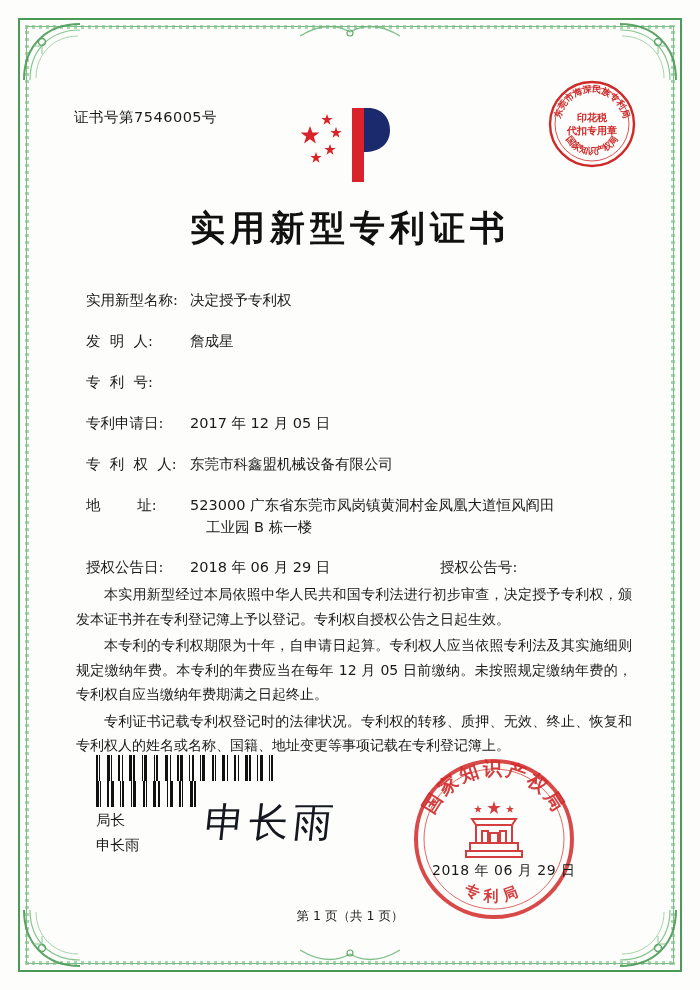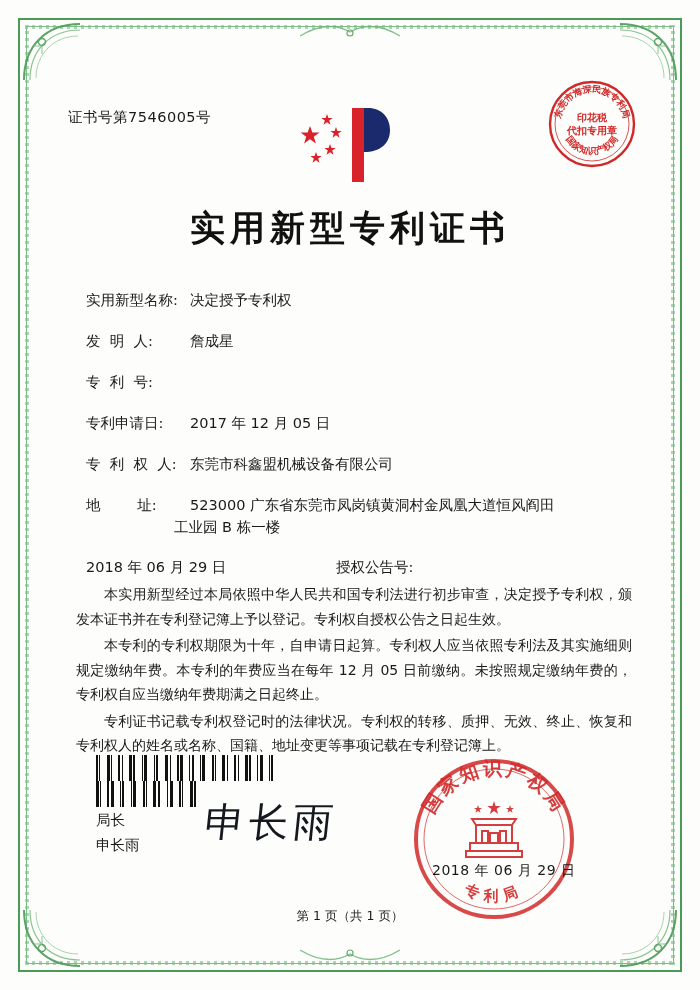--- a/index.html
+++ b/index.html
@@ -58,21 +58,21 @@
   .c-br { right: 20px; bottom: 20px; transform: scale(-1,-1); }
 
   .edge-mid {
     position:absolute;
     opacity:.85;
   }
 
   
   .cert-no {
     position: absolute;
-    left: 68px; top: 108px;
+    left: 74px; top: 108px;
     font-size: 14.5px;
     color: #1a1a1a;
     letter-spacing: .5px;
   }
 
   
   .logo {
     position: absolute;
     left: 290px; top: 100px;
     width: 120px; height: 90px;
@@ -114,21 +114,21 @@
     white-space: pre;
   }
   .field-value { flex: 1; }
   .field-row.two-col .field-value { flex: 0 0 250px; }
   .field-row.two-col .field-label2 {
     width: 96px;
     flex: 0 0 96px;
     white-space: pre;
   }
   .field-row.two-col .field-value2 { flex: 1; }
-  .addr-line2 { margin-left: 88px; margin-top: 2px; }
+  .addr-line2 { margin-left: 120px; margin-top: 2px; }
 
   .body-text {
     position: absolute;
     left: 76px; top: 582px;
     width: 556px;
     font-size: 14px;
     line-height: 1.75;
     color: #1a1a1a;
     text-align: justify;
   }
@@ -312,20 +312,21 @@
 
     <div>
       <div class="field-row" style="margin-bottom:0;">
         <div class="field-label">地        址:</div>
         <div class="field-value">523000  广东省东莞市凤岗镇黄洞村金凤凰大道恒风阎田</div>
       </div>
       <div class="addr-line2">工业园 B 栋一楼</div>
     </div>
 
     <div class="field-row two-col" style="margin-top:20px;">
+      <div class="field-label">授权公告日:</div>
       <div class="field-value">2018 年 06 月 29 日</div>
       <div class="field-label2">授权公告号:</div>
     </div>
   </div>
 
   <div class="body-text">
     <p>本实用新型经过本局依照中华人民共和国专利法进行初步审查，决定授予专利权，颁发本证书并在专利登记簿上予以登记。专利权自授权公告之日起生效。</p>
     <p>本专利的专利权期限为十年，自申请日起算。专利权人应当依照专利法及其实施细则规定缴纳年费。本专利的年费应当在每年 12 月 05 日前缴纳。未按照规定缴纳年费的，专利权自应当缴纳年费期满之日起终止。</p>
     <p>专利证书记载专利权登记时的法律状况。专利权的转移、质押、无效、终止、恢复和专利权人的姓名或名称、国籍、地址变更等事项记载在专利登记簿上。</p>
   </div>

